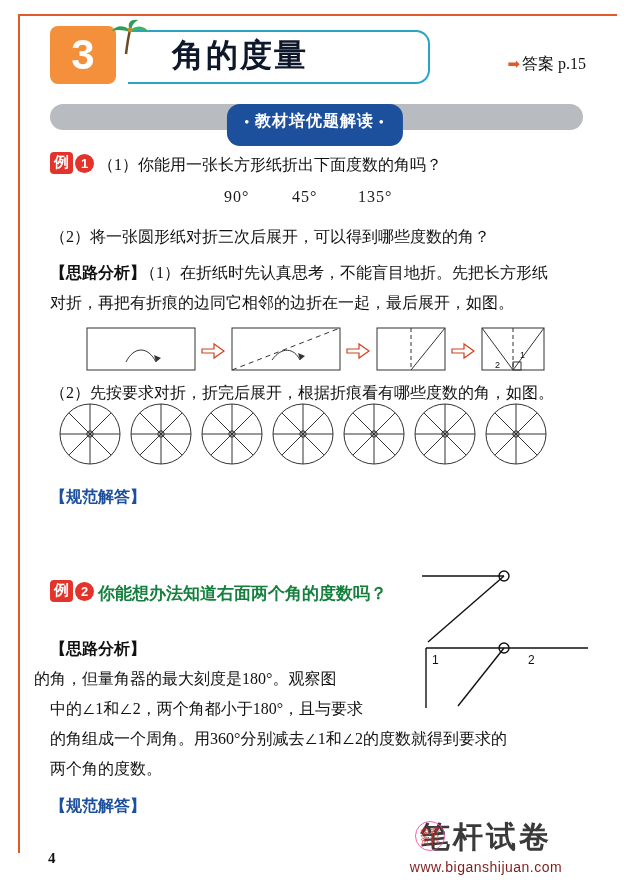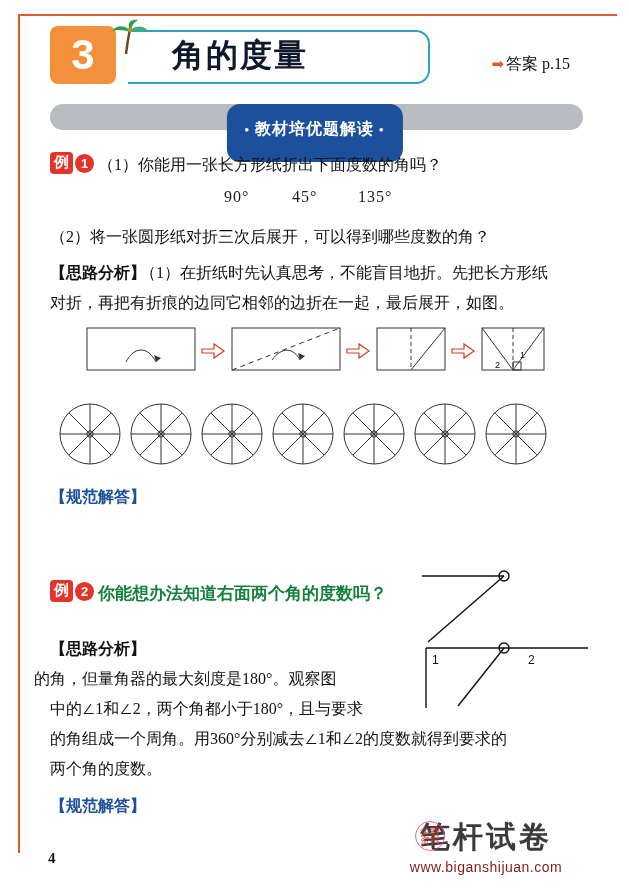--- a/index.html
+++ b/index.html
@@ -67,21 +67,21 @@
     position: absolute;
     left: 122px; top: 8px;
     font-size: 32px;
     font-weight: bold;
     letter-spacing: 2px;
     color: #0f172a;
     font-family: "Liberation Serif", serif;
   }
   .answer-ref {
     position: absolute;
-    right: 16px; top: 28px;
+    right: 0; top: 28px;
     font-size: 16px;
     color: #111;
     white-space: nowrap;
     font-family: Liberation Serif, serif;
   }
   .answer-ref .arrow { color: #e05a2b; font-size: 15px; margin-right: 2px; }
   
   .banner {
     position: absolute;
     left: 50px; top: 104px;
@@ -92,21 +92,21 @@
   .banner-inner {
     position: absolute;
     left: 50%;
     transform: translateX(-50%);
     top: 104px;
     background: #1c4f9c;
     color: #ffffff;
     border-radius: 13px;
     height: 34px;
     line-height: 26px;
-    padding: 12px 18px;
+    padding: 4px 18px;
     font-size: 16px;
     font-weight: bold;
     letter-spacing: 1px;
     white-space: nowrap;
   }
   .banner-inner .dot { color: #ffffff; font-size: 13px; }
   
   .body-text {
     position: absolute;
     font-size: 16px;
@@ -274,20 +274,21 @@
 
     <rect x="396" y="6" width="62" height="42" fill="none" stroke="#333" stroke-width="1"></rect>
     <line x1="427" y1="6" x2="427" y2="48" stroke="#333" stroke-width="1" stroke-dasharray="4,3"></line>
     <line x1="427" y1="48" x2="458" y2="6" stroke="#333" stroke-width="1"></line>
     <line x1="427" y1="48" x2="396" y2="6" stroke="#333" stroke-width="1"></line>
     <rect x="427" y="40" width="8" height="8" fill="none" stroke="#333" stroke-width="1"></rect>
     <text x="409" y="46" font-size="9" font-family="Liberation Sans, sans-serif" fill="#111">2</text>
     <text x="434" y="36" font-size="9" font-family="Liberation Sans, sans-serif" fill="#111">1</text>
   </svg>
 
+  <div class="body-text" style="left:50px; top:378px; width:545px;">（2）先按要求对折，折完后展开，根据折痕看有哪些度数的角，如图。</div>
 
   <svg class="fig-circles" width="516" height="64" viewBox="0 0 516 64">
     <g fill="none" stroke="#333" stroke-width="1">
       <g transform="translate(32,32)">
         <circle r="30"></circle>
           <line x1="-30" y1="0" x2="30" y2="0"></line>
           <line x1="0" y1="-30" x2="0" y2="30"></line>
         <line x1="-21.2" y1="-21.2" x2="21.2" y2="21.2"></line>
           <line x1="-21.2" y1="21.2" x2="21.2" y2="-21.2"></line>
         <circle r="3.2"></circle>

